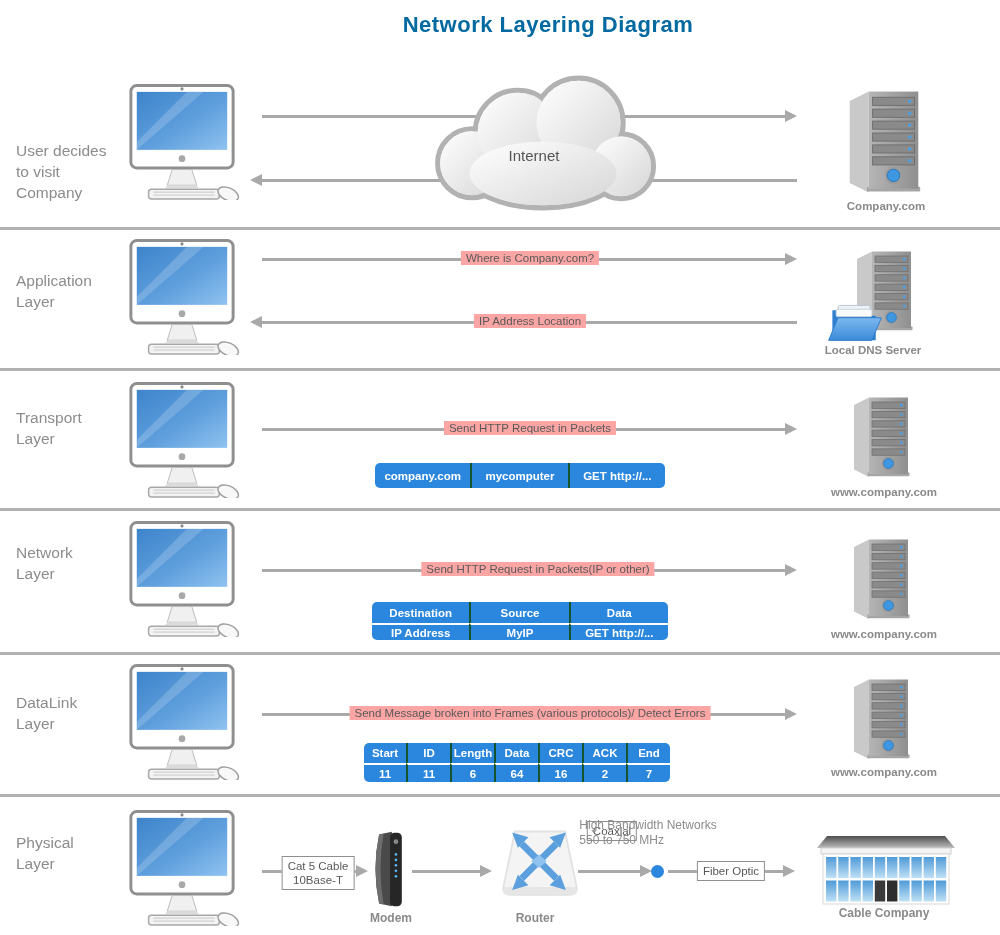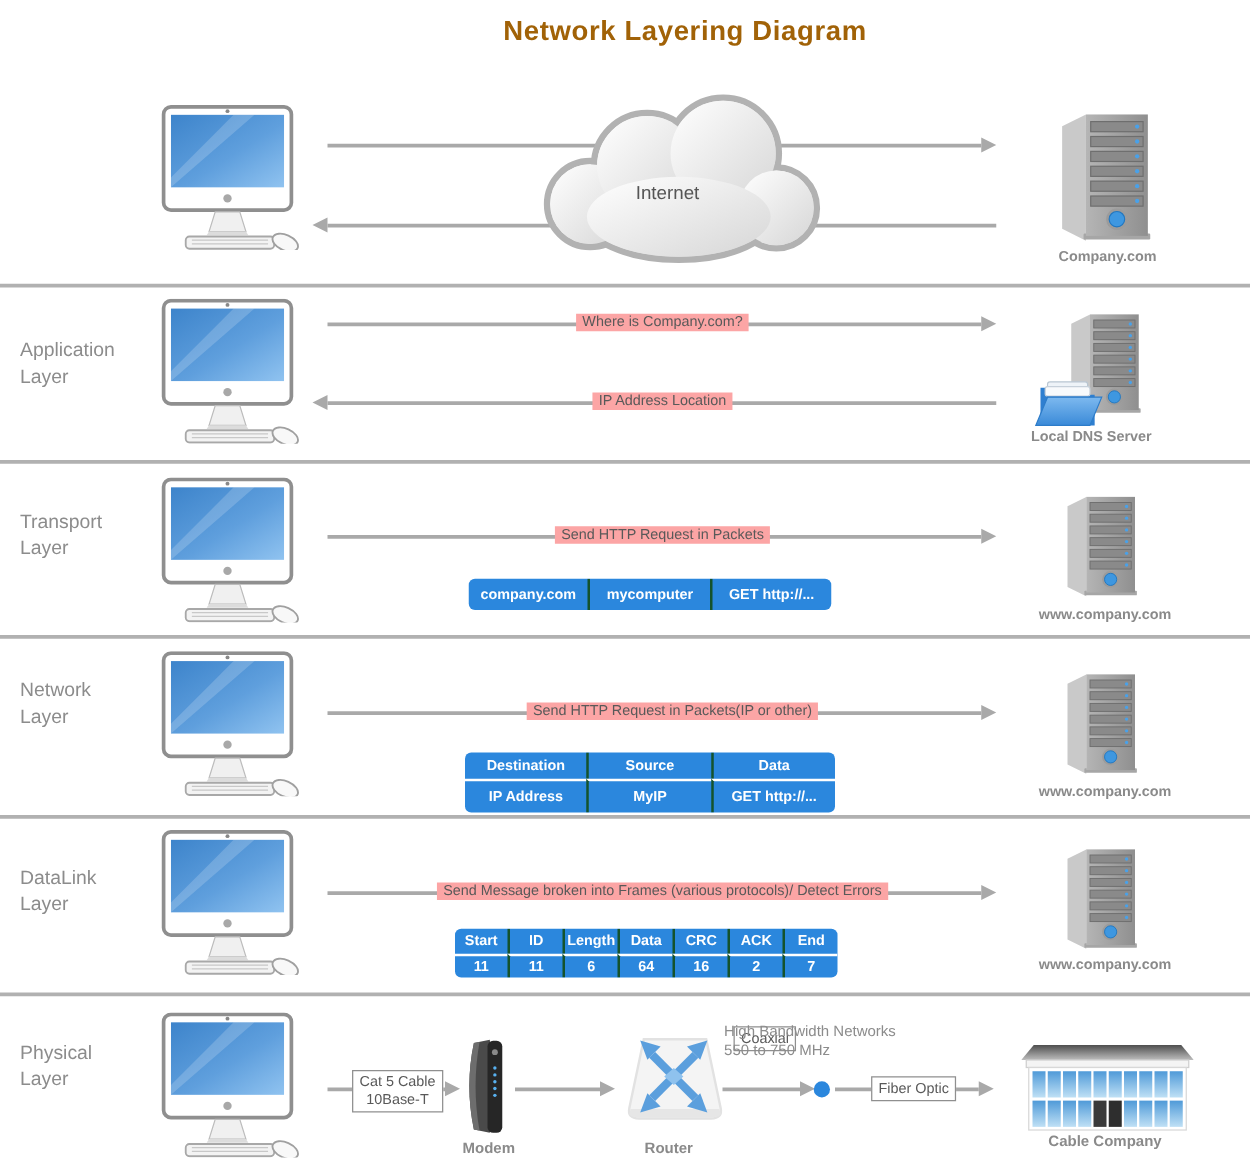--- a/index.html
+++ b/index.html
@@ -1,19 +1,19 @@
 <!DOCTYPE html>
 <html><head>
 <meta charset="utf-8">
 <style>
   html,body{margin:0;padding:0;background:#fff;}
   #canvas{position:relative;width:1000px;height:935px;background:#ffffff;overflow:hidden;
           font-family:"Liberation Sans", sans-serif;}
   .title{position:absolute;top:12px;left:548px;transform:translateX(-50%);
-         font-size:22px;font-weight:600;color:#a16207;letter-spacing:.5px;white-space:nowrap;text-align:center;}
+         font-size:22px;font-weight:600;color:#0369a1;letter-spacing:.5px;white-space:nowrap;text-align:center;}
   .sep{position:absolute;left:0;width:1000px;height:3px;background:#b1b1b1;}
   .layer-label{position:absolute;left:16px;font-size:15.5px;line-height:21px;color:#8c8c8c;
                white-space:pre-line;}
   .icon{position:absolute;}
   .icon svg{display:block;width:100%;height:100%;}
   .arrow{position:absolute;height:3px;background:#a9a9a9;}
   .arrow.right::after{content:'';position:absolute;right:-12px;top:-5px;width:0;height:0;
       border-left:12px solid #a9a9a9;border-top:6.5px solid transparent;border-bottom:6.5px solid transparent;}
   .arrow.left::before{content:'';position:absolute;left:-12px;top:-5px;width:0;height:0;
       border-right:12px solid #a9a9a9;border-top:6.5px solid transparent;border-bottom:6.5px solid transparent;}
@@ -41,20 +41,23 @@
 <div id="canvas">
 
   <div class="title">Network Layering Diagram</div>
 
   <div class="sep" style="top:227px"></div>
   <div class="sep" style="top:368px"></div>
   <div class="sep" style="top:508px"></div>
   <div class="sep" style="top:652px"></div>
   <div class="sep" style="top:794px"></div>
 
+  <div class="layer-label" style="top:140px;width:130px">User decides
+to visit
+Company</div>
   <div class="icon" style="left:122px;top:84px;width:120px;height:116px">
 <svg viewBox="0 0 122 118" xmlns="http://www.w3.org/2000/svg">
   <defs>
     <linearGradient id="g-scr" x1="0" y1="0" x2="1" y2="1">
       <stop offset="0" stop-color="#3d84cb"></stop>
             <stop offset="0.55" stop-color="#5f9fdd"></stop>
             <stop offset="1" stop-color="#90c3f0"></stop>
     </linearGradient>
   </defs>
   <rect x="9" y="1.5" width="104" height="84" rx="6" fill="#ffffff" stroke="#8f8f8f" stroke-width="3"></rect>
@@ -300,21 +303,21 @@
 </svg>
 </div>
   <div class="arrow right" style="left:262px;top:569px;width:523px"></div>
   <div class="arrow-label" style="left:538px;top:562px">Send HTTP Request in Packets(IP or other)</div>
   <div class="pkt" style="left:372px;top:602px;width:296px">
     <div class="pkt-row" style="height:21px">
       <div class="pkt-cell">Destination</div>
       <div class="pkt-cell">Source</div>
       <div class="pkt-cell">Data</div>
     </div>
-    <div class="pkt-row" style="height:27px">
+    <div class="pkt-row" style="height:17px">
       <div class="pkt-cell">IP Address</div>
       <div class="pkt-cell">MyIP</div>
       <div class="pkt-cell">GET http://...</div>
     </div>
   </div>
   <div class="icon" style="left:846px;top:538px;width:70px;height:84px">
 <svg viewBox="0 0 84 112" xmlns="http://www.w3.org/2000/svg">
   <defs>
     <linearGradient id="g-srv" x1="0" y1="0" x2="1" y2="0">
       <stop offset="0" stop-color="#b5b5b5"></stop>

